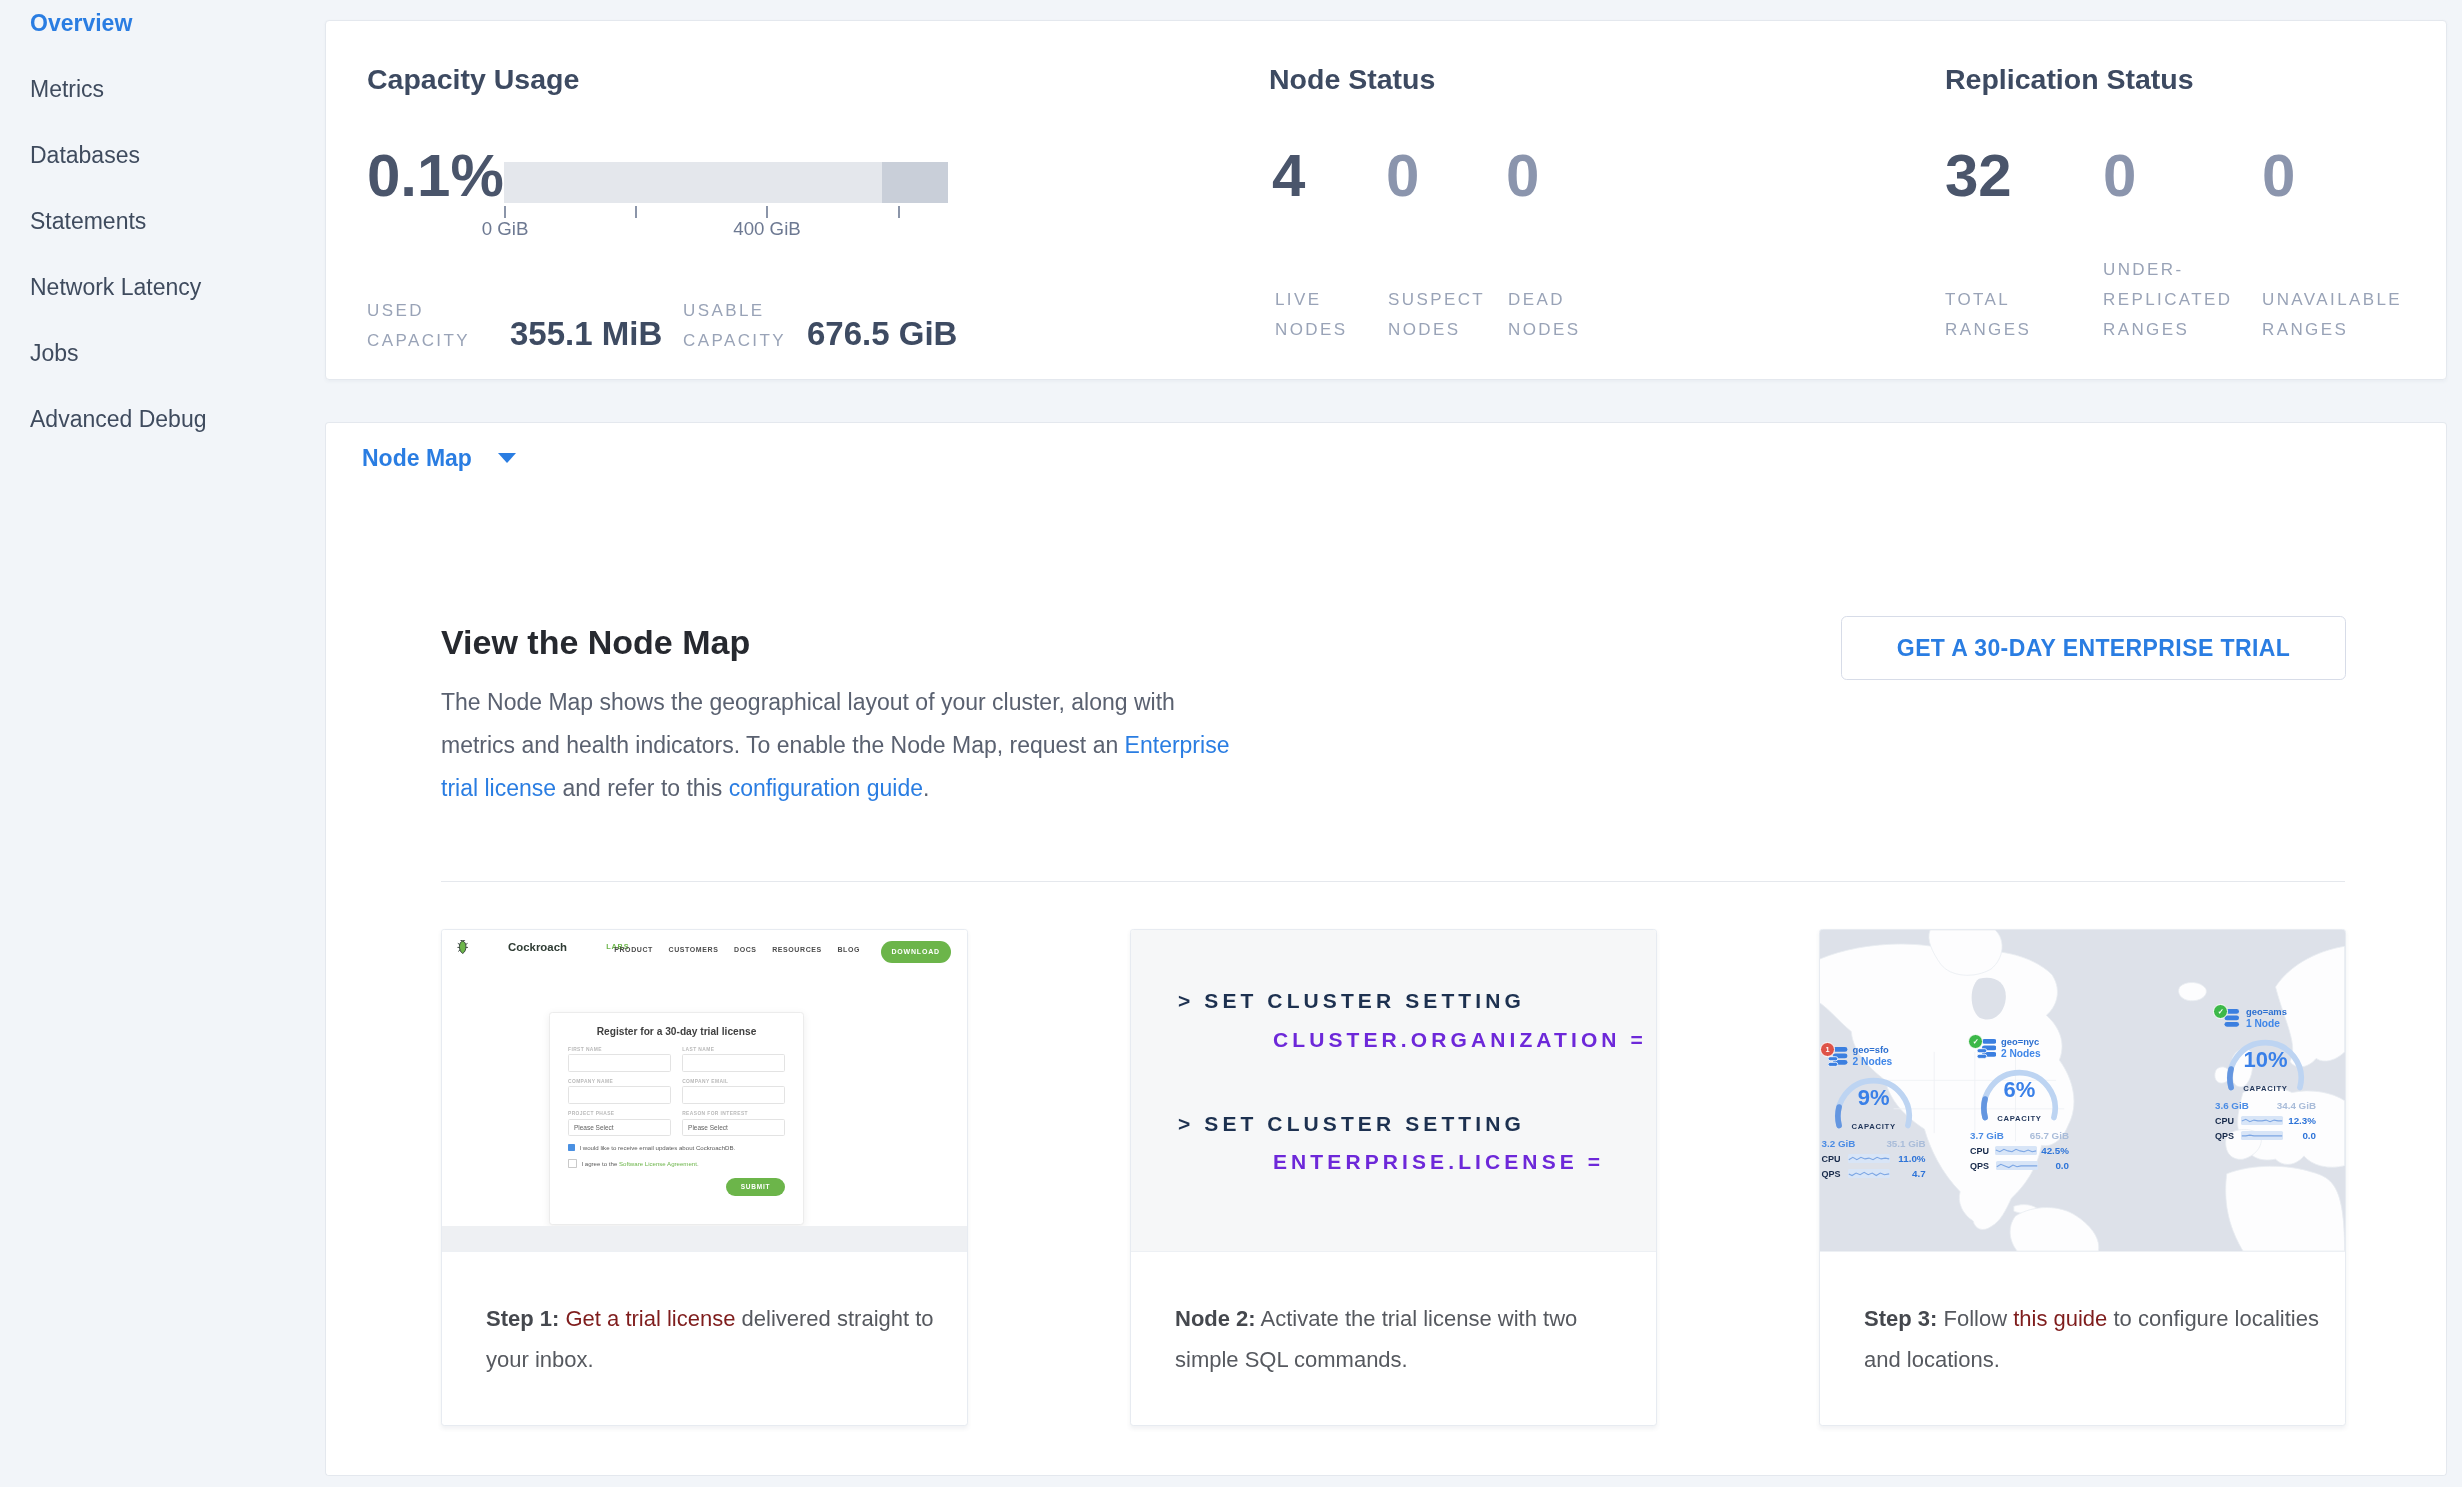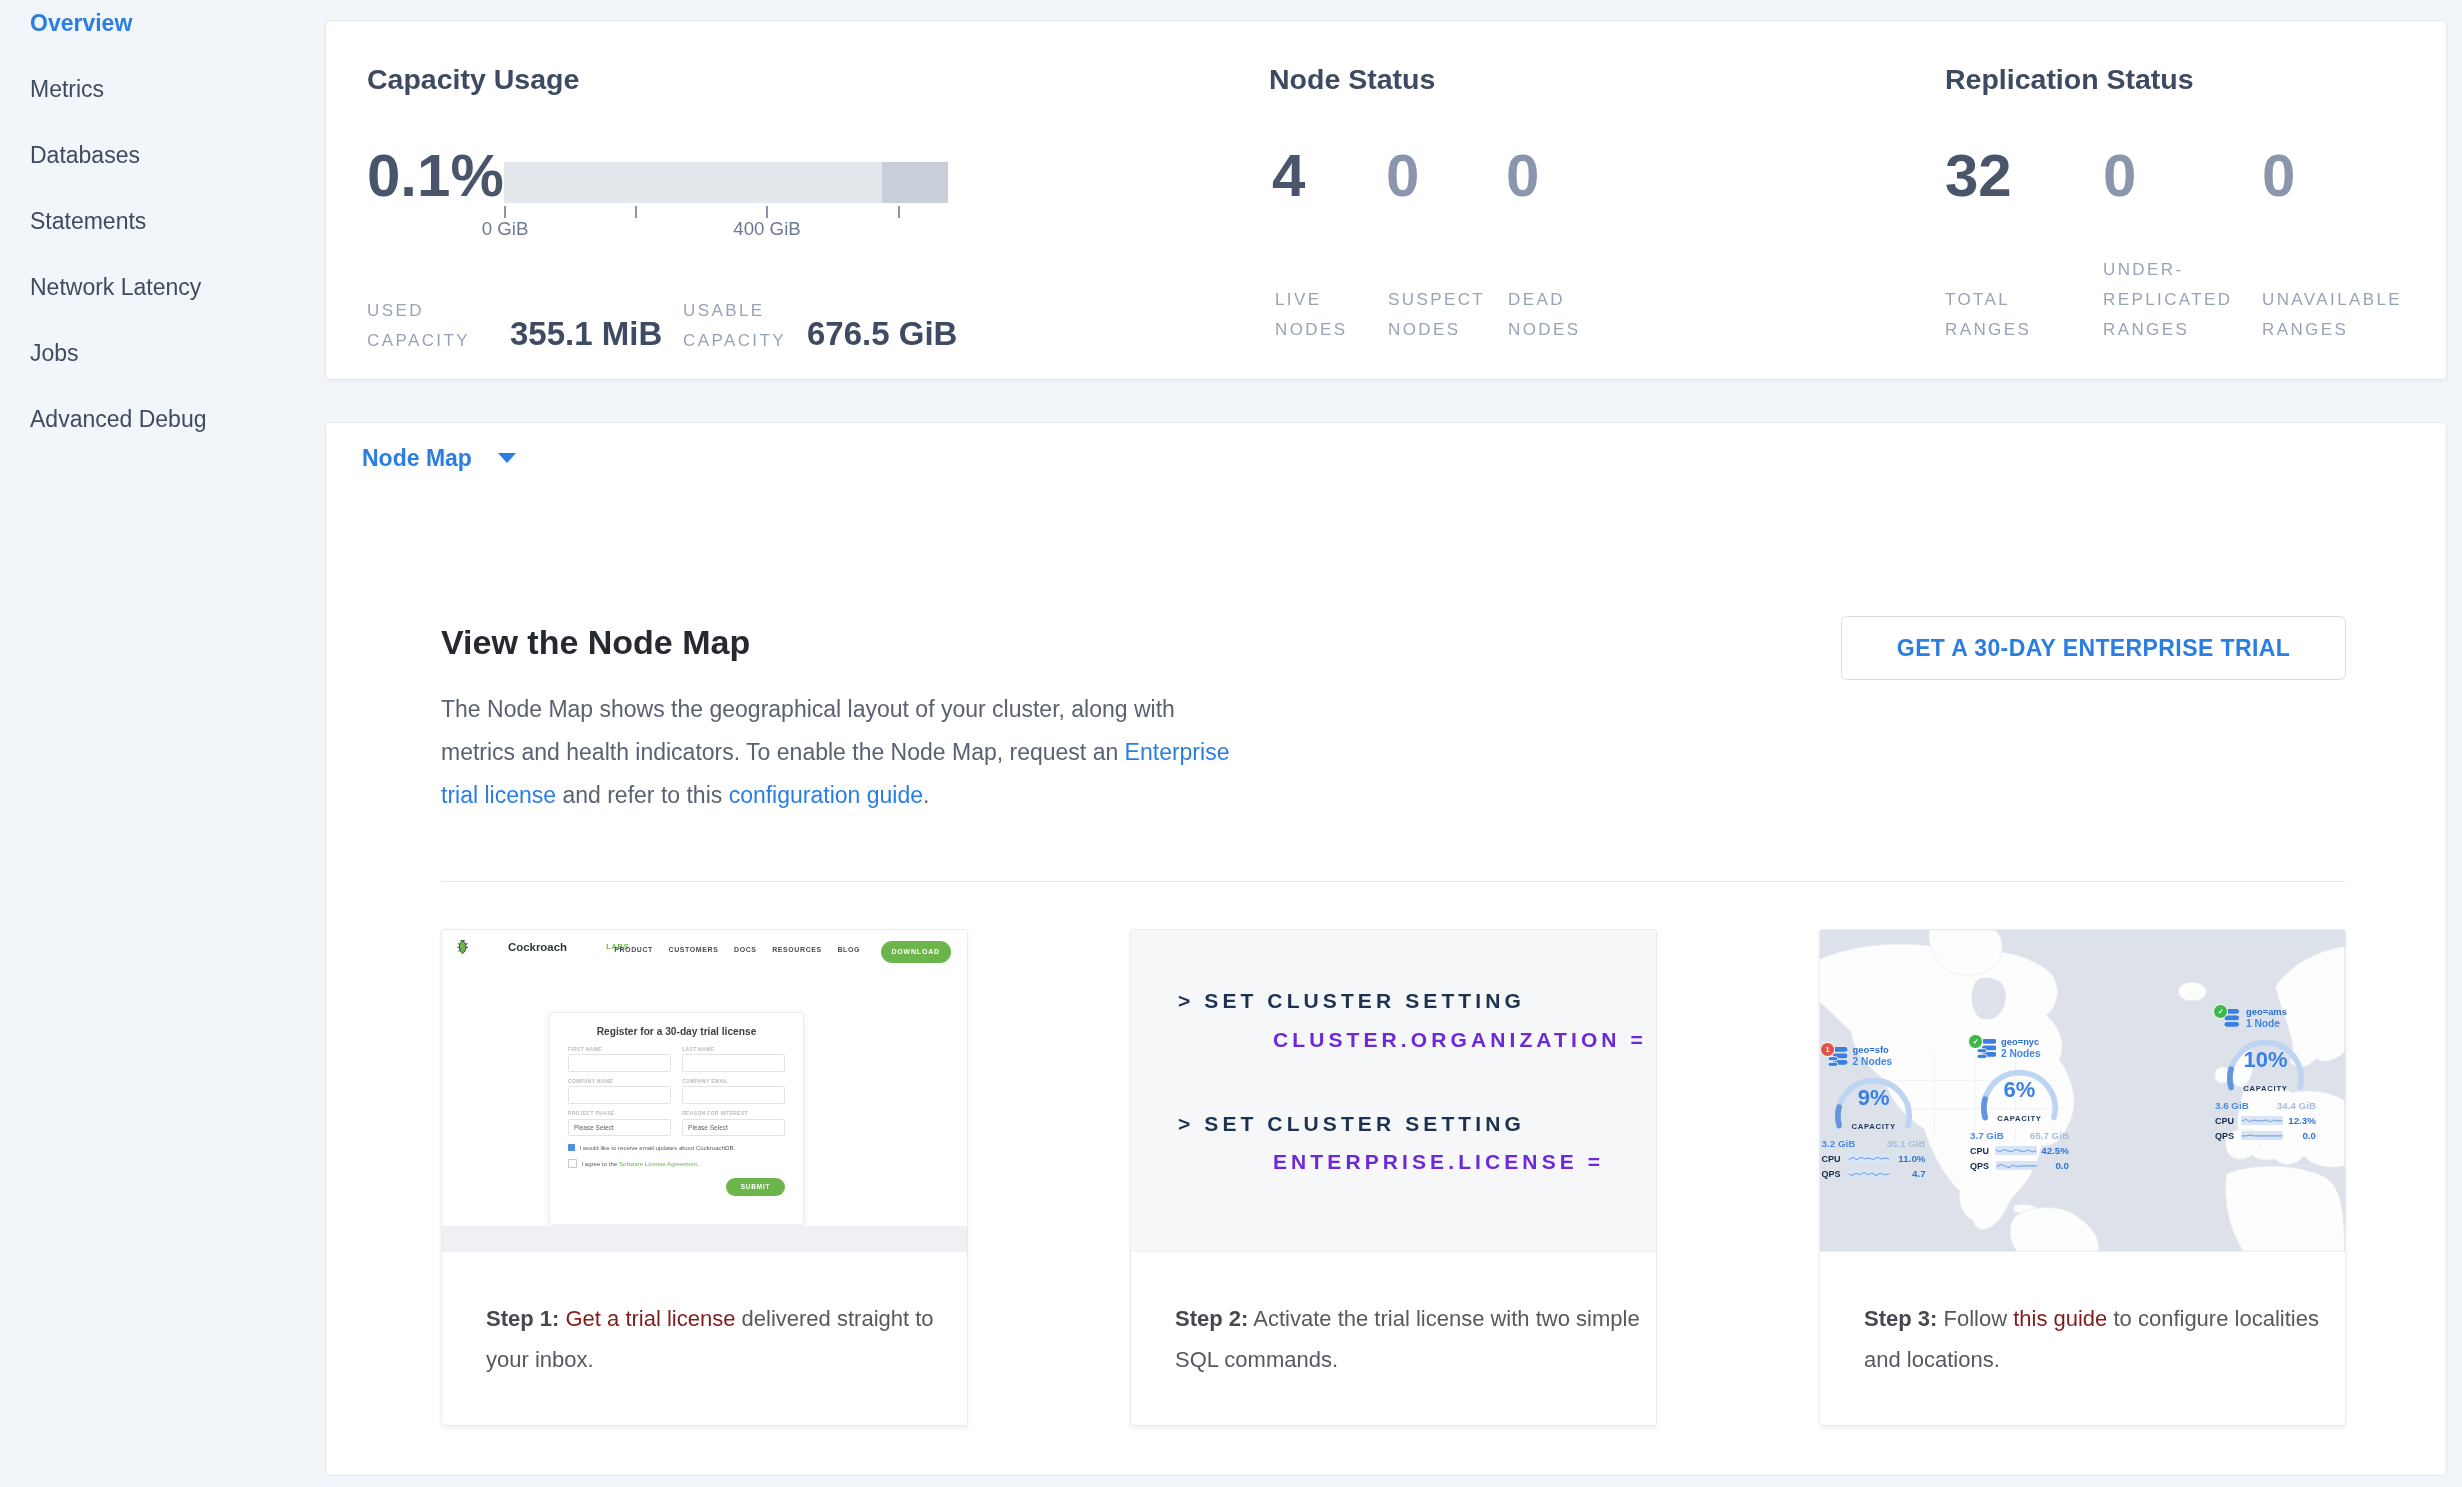--- a/index.html
+++ b/index.html
@@ -37,21 +37,21 @@
   .caprow .statvalue{padding-bottom:3.3px;}
 
   
   .mapbar{left:325px;top:422px;width:2120px;height:70px;border-radius:4.1px 4.1px 0 0;display:flex;align-items:center;box-shadow:none;border-bottom:0.8px solid #e9ecf1;}
   .mapbar-label{margin-left:36px;font-size:23px;font-weight:700;color:#2a7de2;cursor:pointer;}
   .caret{width:0;height:0;margin-left:26px;border-left:9px solid transparent;border-right:9px solid transparent;border-top:10.6px solid #2a7de2;cursor:pointer;}
 
   
   .content{left:325px;top:492px;width:2120px;height:983px;border-top:none;border-radius:0 0 4.1px 4.1px;box-shadow:none;}
   .intro-h{position:absolute;left:115px;top:104px;font-size:34px;line-height:46px;font-weight:700;color:#26292f;}
-  .intro-p{position:absolute;left:115px;top:173px;width:813px;font-size:23px;line-height:43px;color:#5a6170;}
+  .intro-p{position:absolute;left:115px;top:166px;width:813px;font-size:23px;line-height:43px;color:#5a6170;}
   .intro-p a{color:#2a7de2;text-decoration:none;cursor:pointer;}
   .trial-btn{
     position:absolute;left:1515px;top:124px;width:503px;height:62px;background:#fff;
     border:1.6px solid #d7dce8;border-radius:5.7px;display:flex;align-items:center;justify-content:center;
     font-size:23px;font-weight:700;color:#2a7de2;letter-spacing:0.4px;cursor:pointer;
   }
   .rule{position:absolute;left:115px;top:389px;width:1904px;height:0.8px;background:#e5e8ed;}
 
   
   .card{position:absolute;top:437px;width:525px;height:495px;background:#fff;border:0.8px solid #e7ebf1;border-radius:3.3px;box-shadow:0 2.4px 4.1px rgba(60,75,100,0.07);}
@@ -246,21 +246,21 @@
 
   <div class="card" style="left:804px">
     <div class="media">
       <div class="sql">
         <div class="sql-line cmd l1">&gt; SET CLUSTER SETTING</div>
         <div class="sql-line val gap-s">CLUSTER.ORGANIZATION =</div>
         <div class="sql-line cmd gap-l">&gt; SET CLUSTER SETTING</div>
         <div class="sql-line val gap-s">ENTERPRISE.LICENSE =</div>
       </div>
     </div>
-    <div class="caption"><b>Step 2:</b><span> Activate the trial license with two simple SQL commands.</span><a></a><span></span></div>
+    <div class="caption"><b>Node 2:</b><span> Activate the trial license with two simple SQL commands.</span><a></a><span></span></div>
   </div>
 
   <div class="card" style="left:1493px">
     <div class="media">
       <div class="mapthumb">
         <svg width="525" height="321" viewBox="0 0 645 395" style="position:absolute;left:0;top:0">
           <rect x="0" y="0" width="645" height="395" fill="#dde1e9"></rect>
           <g fill="#fdfdfe" stroke="#e9ecf1" stroke-width="1">
 
             <path d="M -10 40 C 40 15 120 10 170 28 C 210 20 260 30 285 55 C 298 75 290 95 278 105 C 295 120 302 140 294 160 C 312 185 318 215 305 240 C 298 258 285 268 272 265 C 268 290 252 315 235 330 C 228 345 222 358 210 365 C 200 372 190 368 188 358 C 175 350 168 335 172 322 C 150 300 135 270 128 245 C 105 230 85 210 80 185 C 60 170 40 150 38 125 C 20 110 5 90 -10 85 Z"></path>

